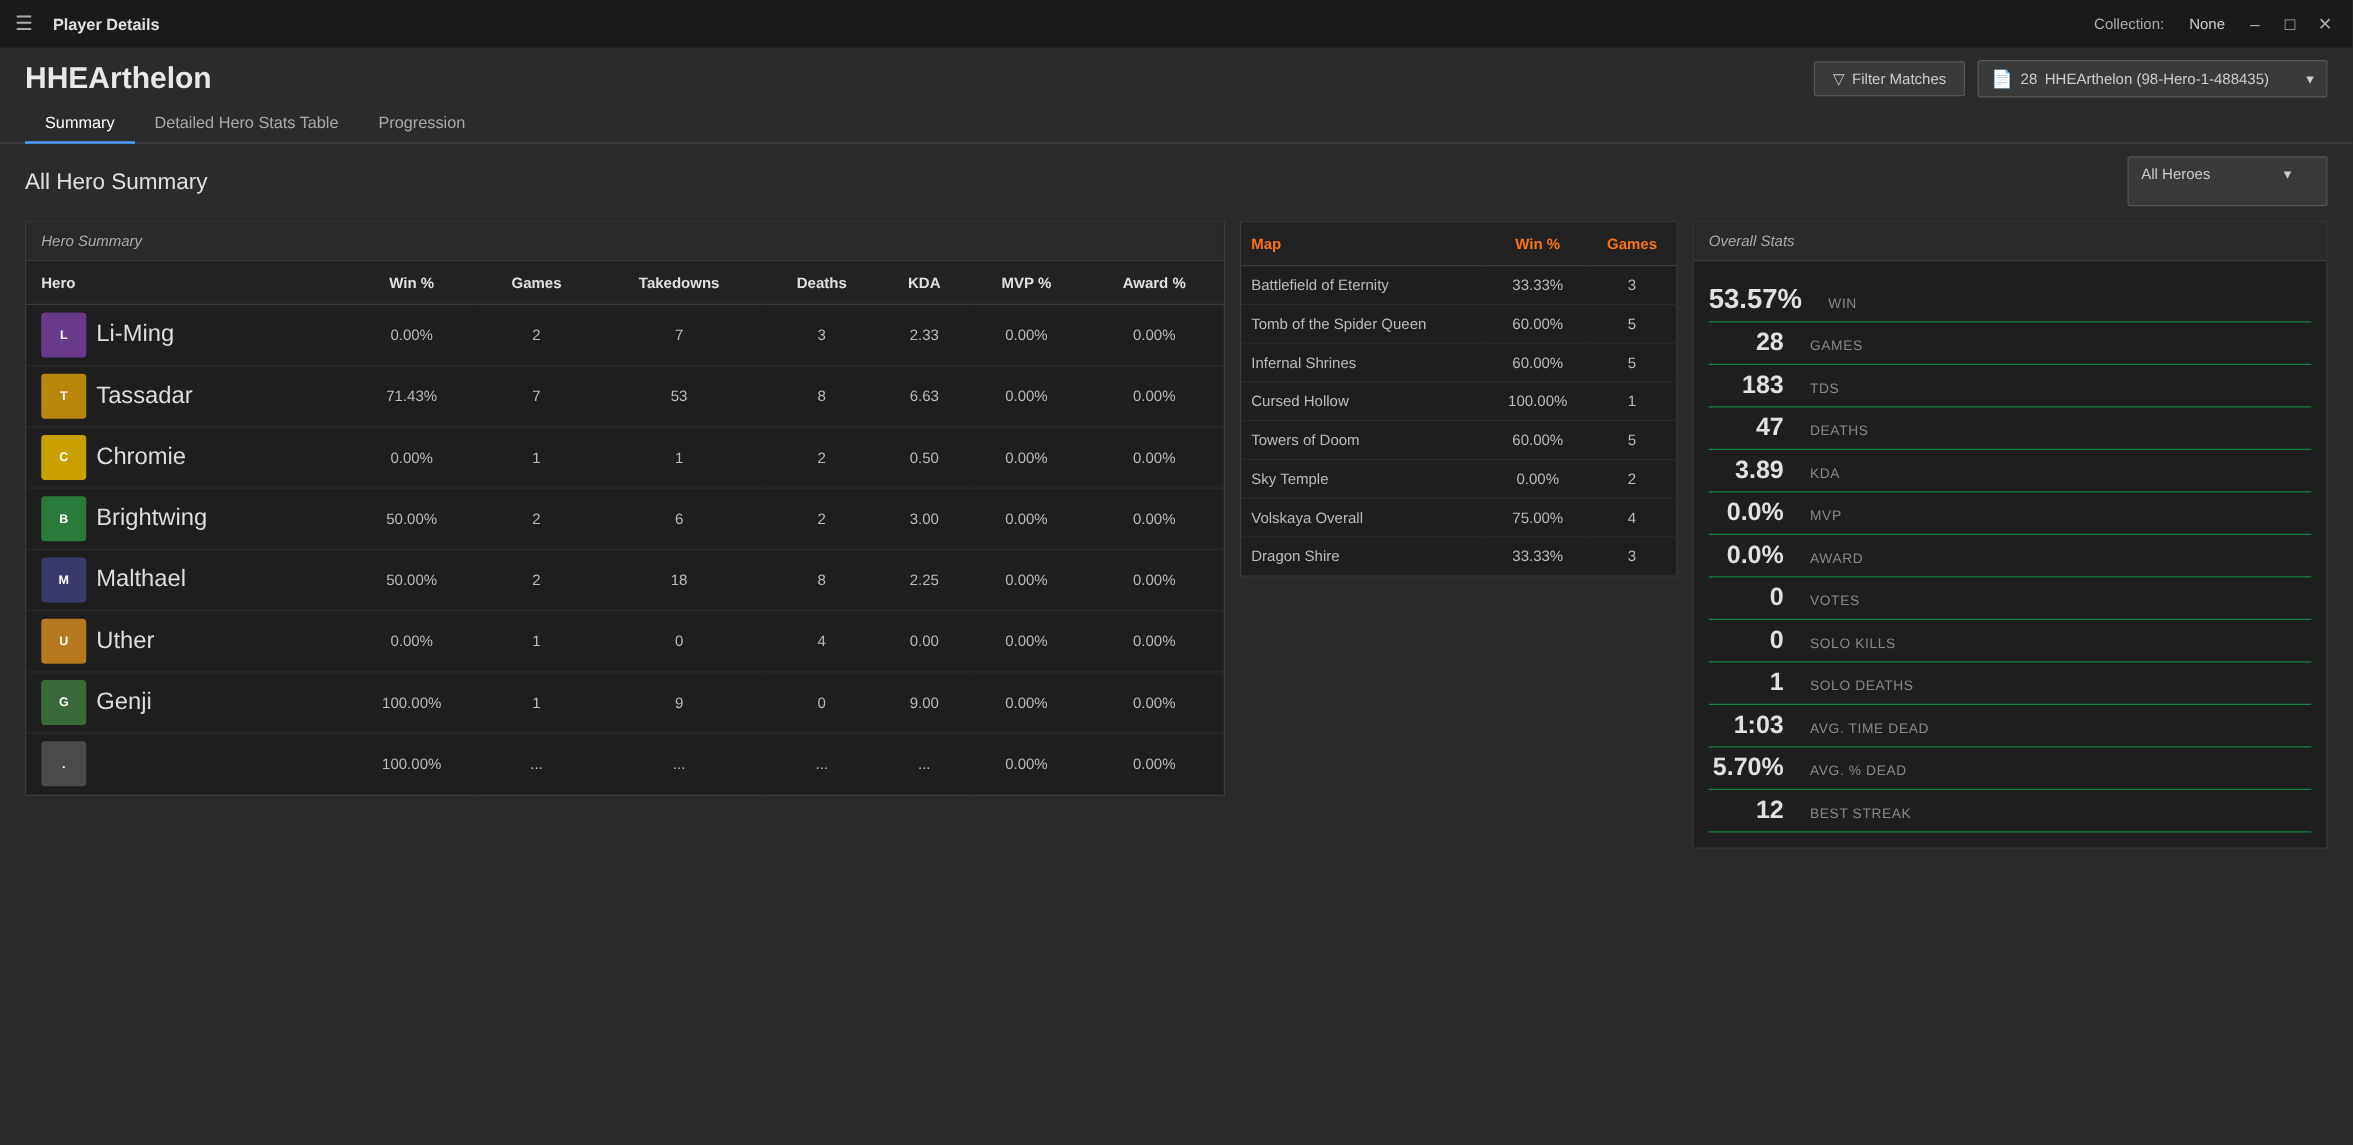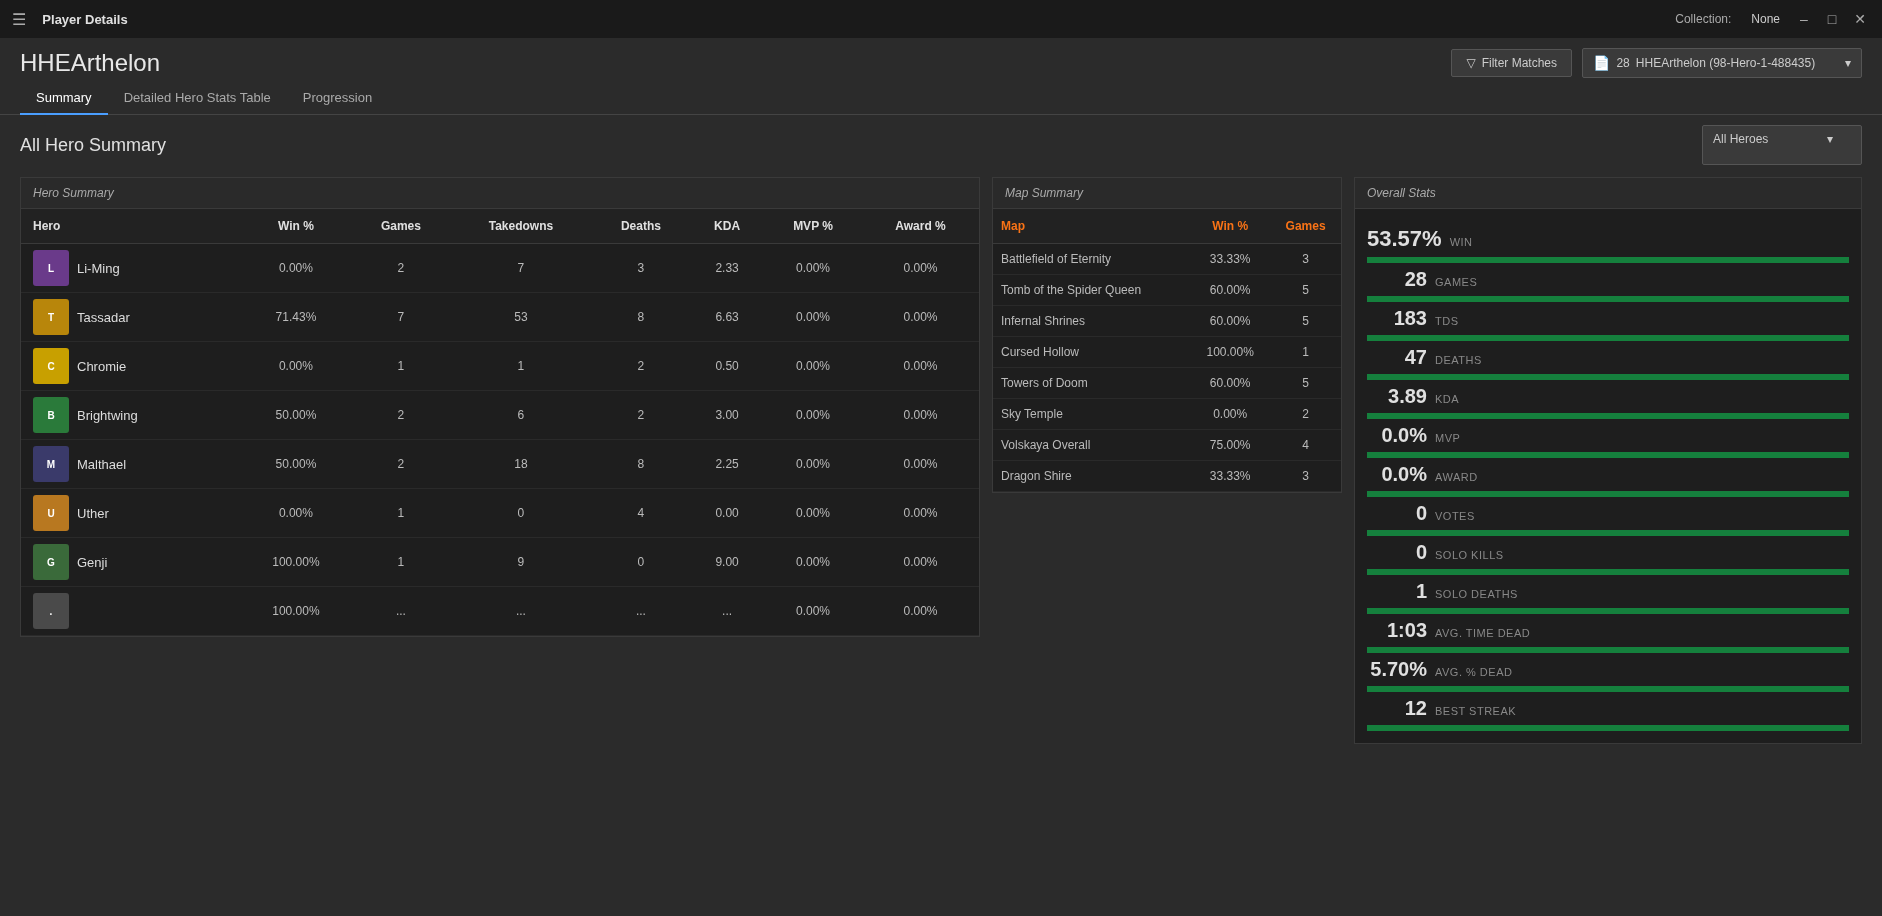--- a/index.html
+++ b/index.html
@@ -31,44 +31,44 @@
     .panel-header { background: #2a2a2a; padding: 8px 12px; font-size: 12px; color: #aaa; border-bottom: 1px solid #3a3a3a; font-style: italic; }
 
     
     .hero-table { width: 100%; border-collapse: collapse; }
     .hero-table th { padding: 10px 8px; text-align: center; color: #e0e0e0; font-weight: 600; font-size: 12px; border-bottom: 1px solid #3a3a3a; background: #222; }
     .hero-table th:first-child { text-align: left; padding-left: 12px; }
     .hero-table td { padding: 6px 8px; text-align: center; font-size: 12px; color: #bbb; border-bottom: 1px solid #2a2a2a; }
     .hero-table td:first-child { text-align: left; padding-left: 12px; }
     .hero-cell { display: flex; align-items: center; gap: 8px; }
     .hero-icon { width: 36px; height: 36px; border-radius: 3px; flex-shrink: 0; display: flex; align-items: center; justify-content: center; font-size: 10px; font-weight: bold; color: #fff; }
-    .hero-name { color: #ddd; font-size: 13px; }
+    .hero-name { color: #ddd; font-size: 19px; }
     .teal { color: #4dbfbf; }
 
     
     .map-summary-panel { flex: 0 0 350px; background: #1e1e1e; border: 1px solid #3a3a3a; }
     .map-table { width: 100%; border-collapse: collapse; }
     .map-table th { padding: 10px 8px; text-align: left; color: #f97316; font-weight: 600; font-size: 12px; border-bottom: 1px solid #3a3a3a; background: #222; }
     .map-table th:not(:first-child) { text-align: center; }
     .map-table td { padding: 8px 8px; text-align: left; font-size: 12px; color: #bbb; border-bottom: 1px solid #2a2a2a; }
     .map-table td:not(:first-child) { text-align: center; }
 
     
     .overall-stats-panel { flex: 1; background: #1e1e1e; border: 1px solid #3a3a3a; }
     .stats-list { padding: 12px; }
-    .stat-row { display: flex; align-items: baseline; gap: 8px; padding: 5px 0; border-bottom: 6px solid #15803d; }
+    .stat-row { display: flex; align-items: baseline; gap: 21px; padding: 5px 0; border-bottom: 1px solid #15803d; }
     .stat-value { font-size: 20px; color: #e0e0e0; font-weight: 600; min-width: 60px; text-align: right; }
     .stat-label { font-size: 11px; color: #888; text-transform: uppercase; letter-spacing: 0.5px; }
     .stat-value.win-pct { font-size: 22px; }
 
     .title-collection { color: #aaa; font-size: 12px; }
     .title-collection-value { color: #ccc; }
 
     .header-area { display: flex; align-items: center; justify-content: space-between; padding: 10px 20px 0; }
-    .header-left h1 { font-size: 24px; color: #e8e8e8; font-weight: 400; }
+    .header-left h1 { font-size: 24px; color: #e8e8e8; font-weight: 700; }
     .header-right { display: flex; gap: 10px; align-items: center; }
 
     .doc-icon { font-size: 14px; color: #888; }
   </style>
 </head>
 <body>
 
 <div class="title-bar">
   <span class="hamburger">☰</span>
   <span class="app-title">Player Details</span>
@@ -251,21 +251,20 @@
     <td>...</td>
     <td>...</td>
     <td>0.00%</td>
     <td>0.00%</td>
   </tr>
         </tbody>
     </table>
   </div>
 
   <div class="map-summary-panel">
-    <div class="panel-header">Map Summary</div>
     <table class="map-table">
       <thead>
         <tr>
           <th>Map</th>
           <th>Win %</th>
           <th>Games</th>
         </tr>
       </thead>
       <tbody id="map-table-body">
       <tr>

